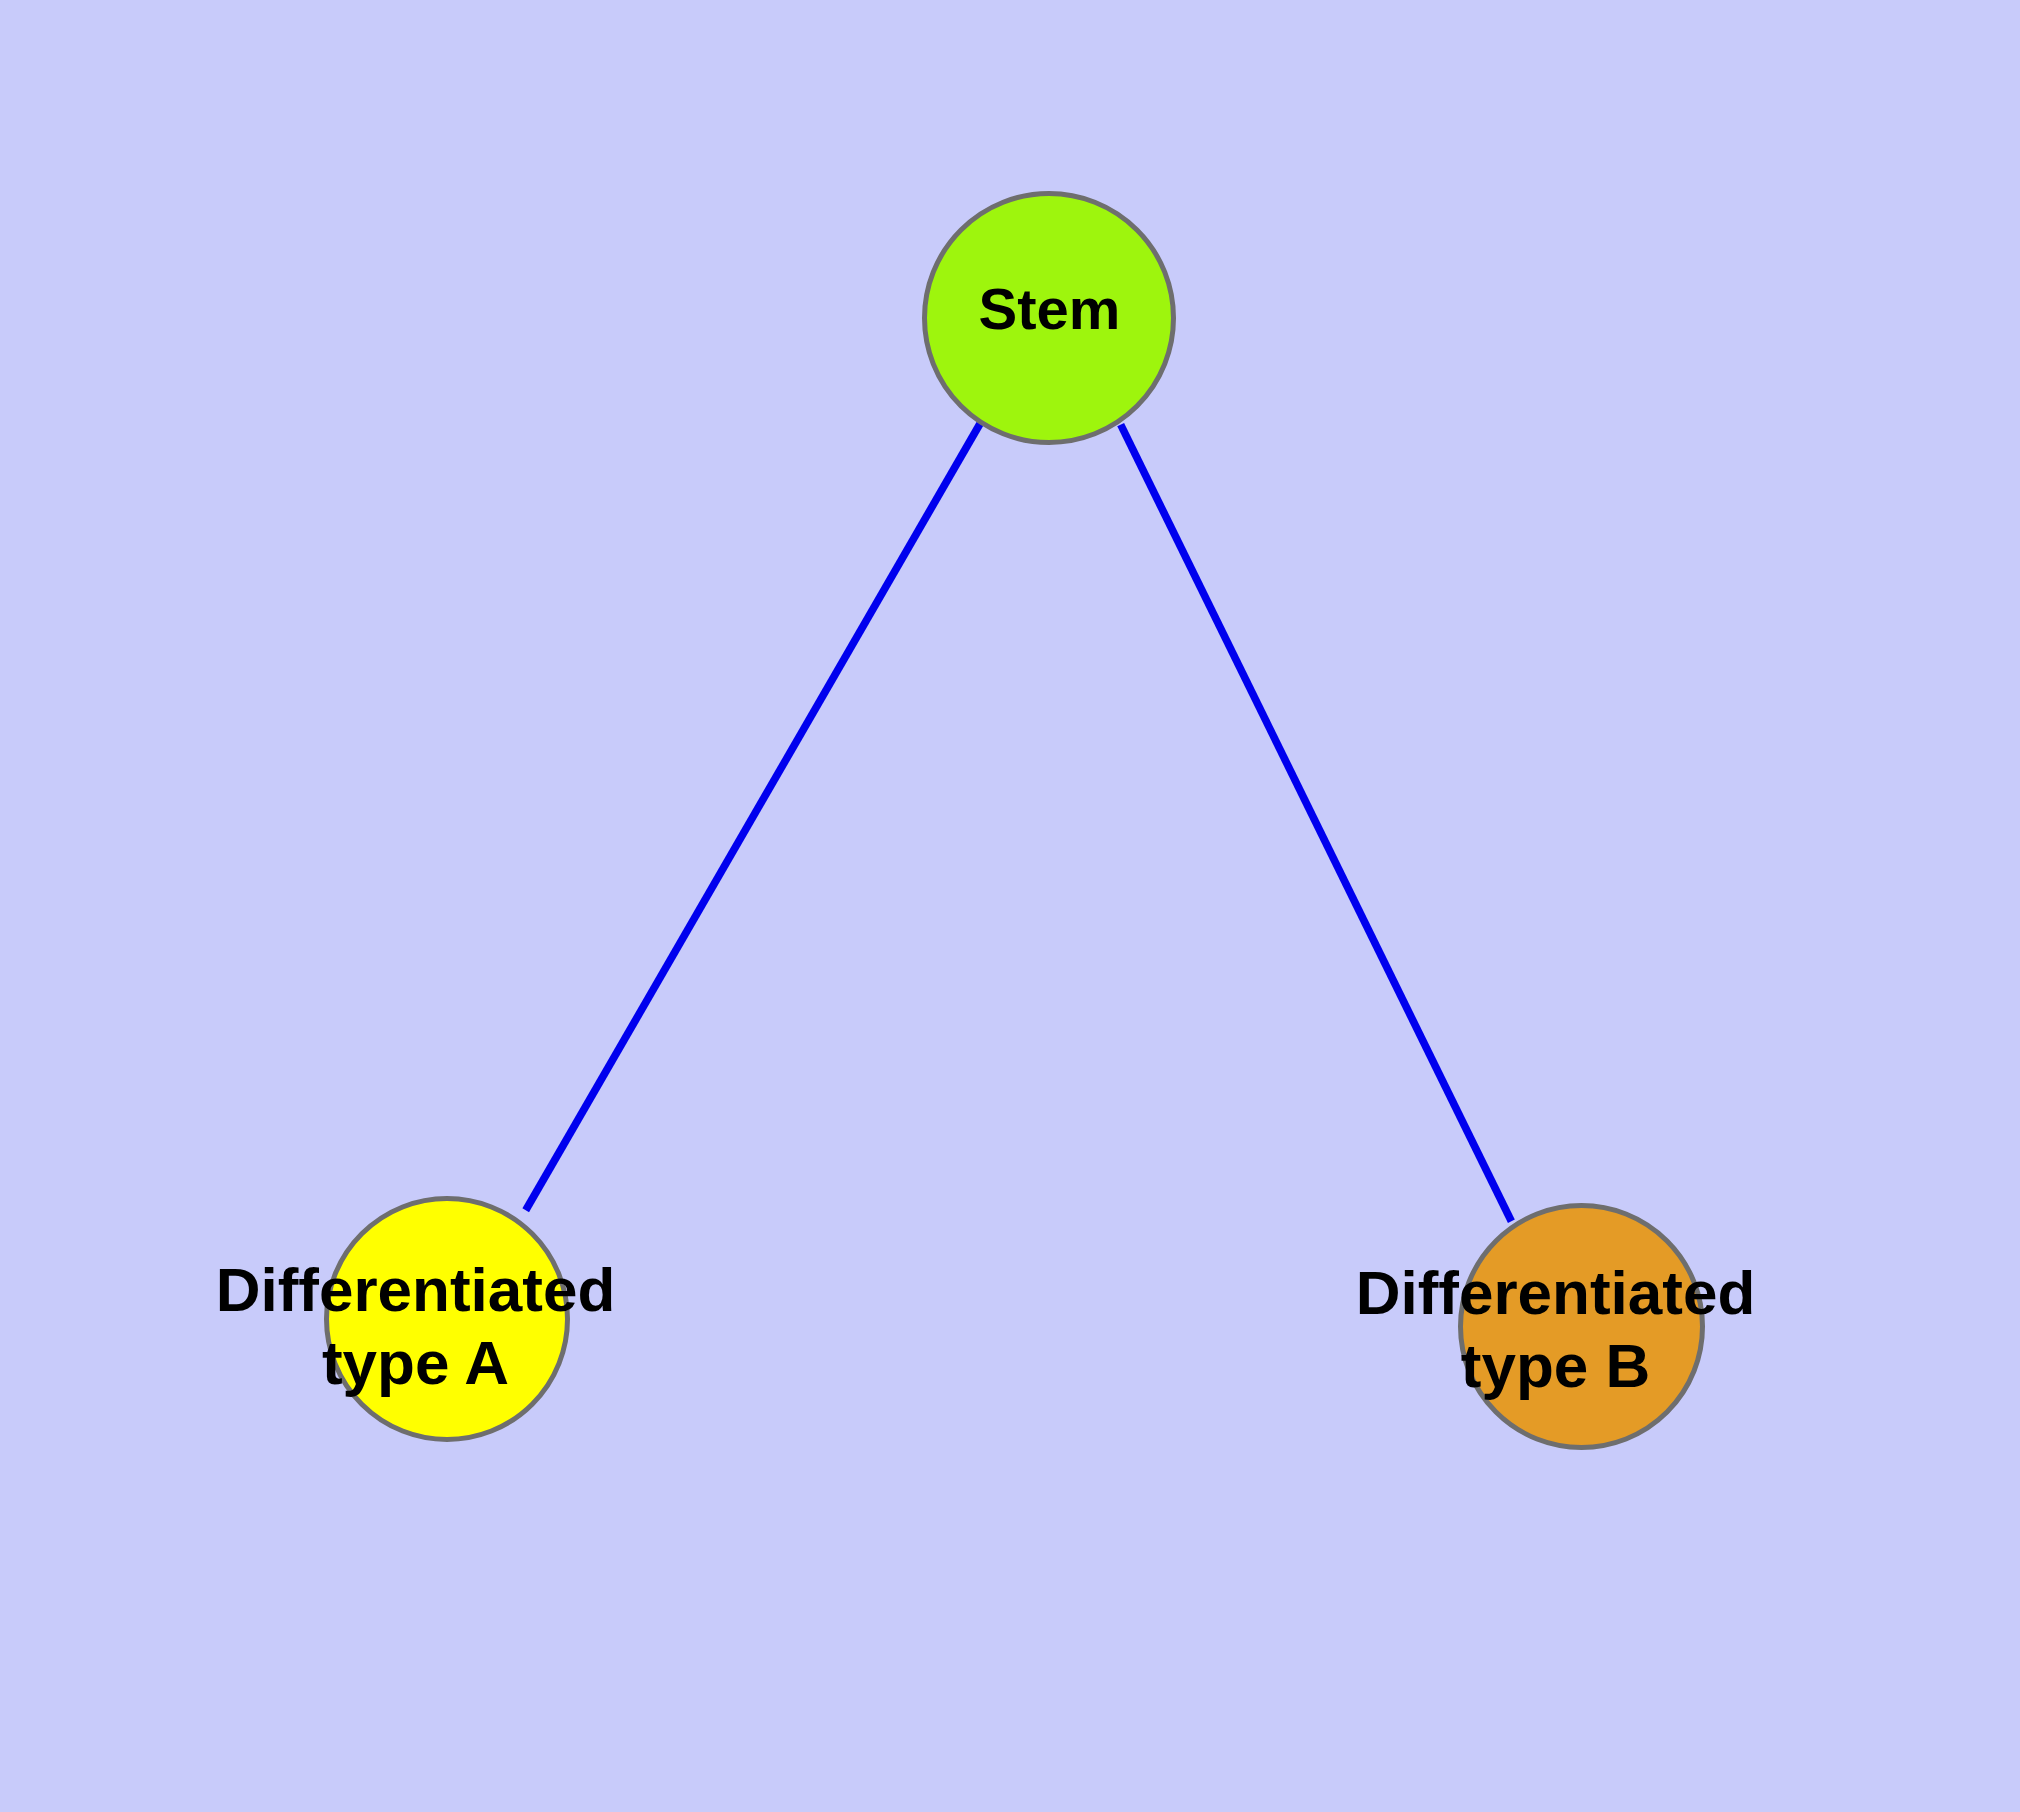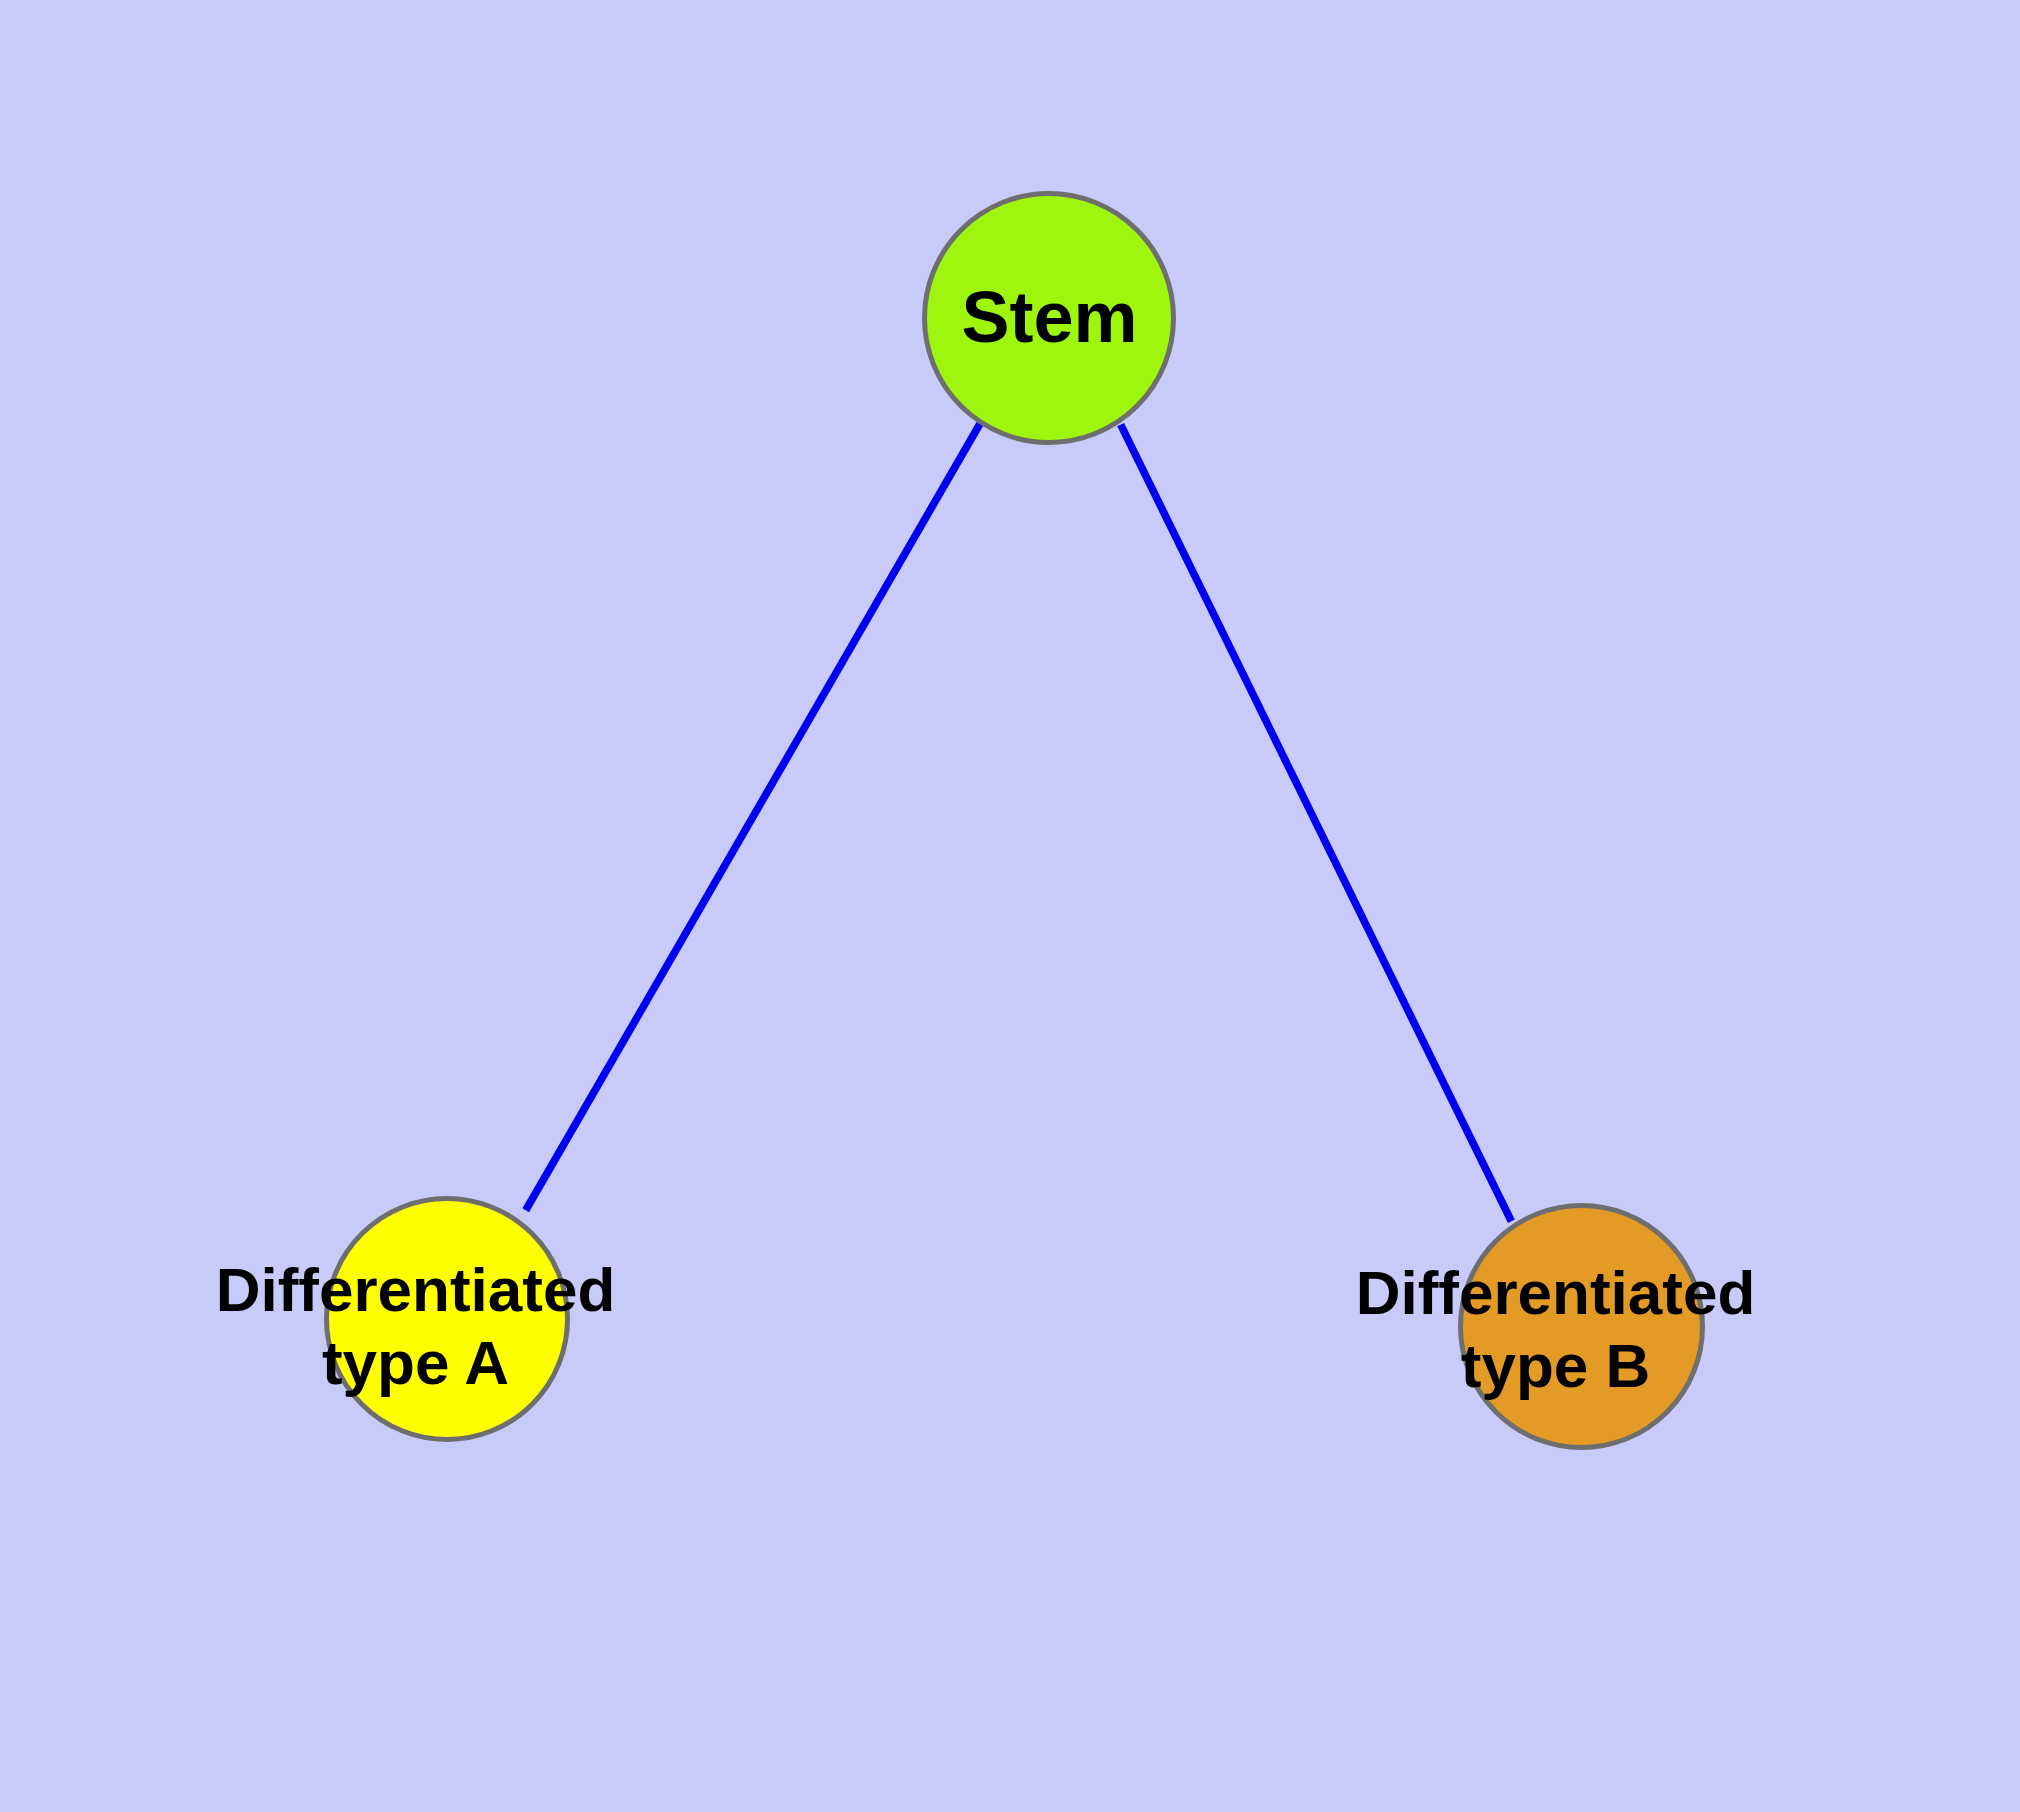--- a/index.html
+++ b/index.html
@@ -60,21 +60,21 @@
     font-weight: bold;
     text-align: center;
     white-space: pre-line;
     line-height: 1.18;
     pointer-events: none;
   }
   .label-stem {
     left: 880px;
     top: 275px;
     width: 339px;
-    font-size: 72px;
+    font-size: 58px;
   }
   .label-typea {
     left: 119px;
     top: 1253px;
     width: 593px;
     font-size: 62px;
   }
   .label-typeb {
     left: 1259px;
     top: 1256px;

